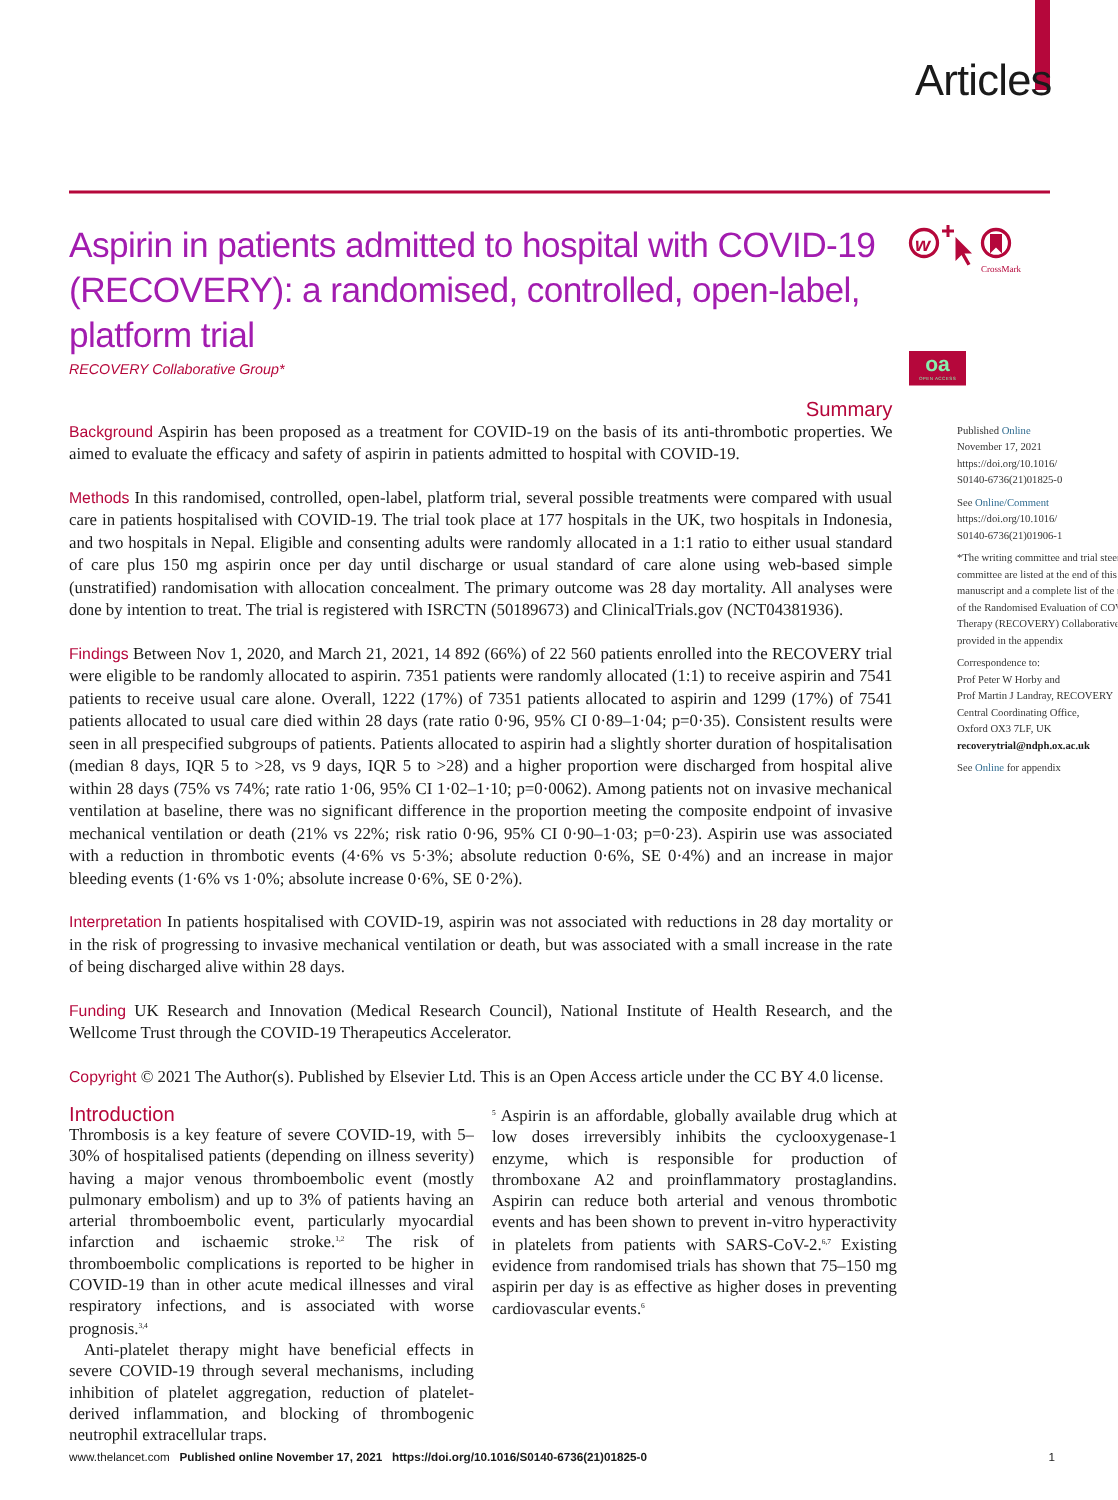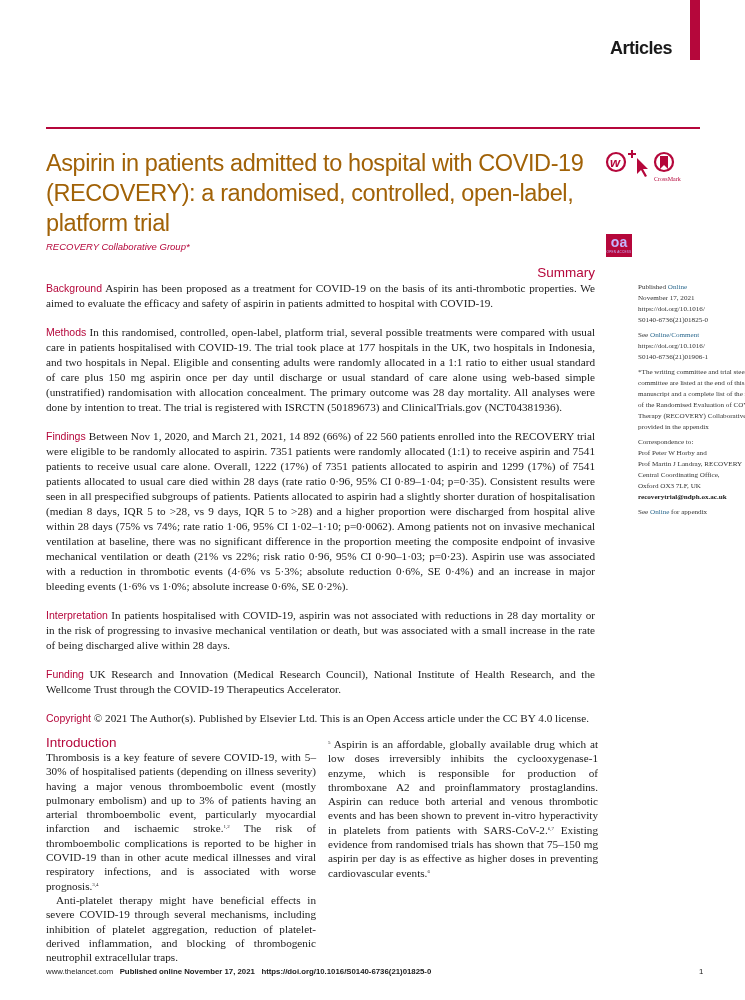--- a/index.html
+++ b/index.html
@@ -1,26 +1,26 @@
 <!DOCTYPE html>
 <html><head>
 <meta charset="utf-8">
 <style>
   html, body { margin: 0; padding: 0; background: #ffffff; }
   body { width: 745px; height: 1000px; position: relative; overflow: hidden; font-family: "Liberation Serif", serif; color: #1a1a1a; }
 
   .top-bar { position: absolute; left: 690px; top: 0; width: 10px; height: 60px; background: #b5073b; }
-  .section-label { position: absolute; left: 610px; top: 38px; font-family: "Liberation Sans", sans-serif; font-size: 18px; letter-spacing: -0.5px; color: #1a1a1a; font-weight: bold; }
+  .section-label { position: absolute; left: 610px; top: 38px; font-family: "Liberation Sans", sans-serif; font-size: 29px; letter-spacing: -0.5px; color: #1a1a1a; }
   .top-rule { position: absolute; left: 46px; top: 127px; width: 654px; height: 2px; background: #b5073b; }
 
-  .title { position: absolute; left: 46px; top: 148px; width: 540px; font-family: "Liberation Sans", sans-serif; font-size: 23.5px; line-height: 30px; letter-spacing: -0.4px; color: #a16207; margin: 0; font-weight: normal; }
+  .title { position: absolute; left: 46px; top: 148px; width: 540px; font-family: "Liberation Sans", sans-serif; font-size: 23.5px; line-height: 30px; letter-spacing: -0.4px; color: #a21caf; margin: 0; font-weight: normal; }
   .authors { position: absolute; left: 46px; top: 241px; font-family: "Liberation Sans", sans-serif; font-size: 9.5px; font-style: italic; color: #b5073b; }
 
   .icons { position: absolute; left: 605px; top: 148px; width: 80px; height: 40px; }
-  .oa-badge { position: absolute; left: 606px; top: 234px; width: 26px; height: 23px; background: #b5073b; color: #c4b5fd; text-align: center; }
+  .oa-badge { position: absolute; left: 606px; top: 234px; width: 38px; height: 23px; background: #b5073b; color: #86efac; text-align: center; }
   .oa-badge .oa { font-family: "Liberation Sans", sans-serif; font-weight: bold; font-size: 14px; line-height: 15px; display: block; margin-top: 1px; }
   .oa-badge .oa-sub { font-family: "Liberation Sans", sans-serif; font-size: 3px; letter-spacing: 0.3px; display: block; line-height: 4px; }
 
   .summary { position: absolute; left: 46px; top: 265px; width: 549px; }
   .summary h2 { margin: 0; font-family: "Liberation Sans", sans-serif; font-weight: normal; font-size: 13.5px; color: #b5073b; line-height: 16px; text-align: right; }
   .para { font-size: 11.2px; line-height: 15px; text-align: justify; margin: 0 0 14px 0; }
   .para .label { font-family: "Liberation Sans", sans-serif; color: #b5073b; font-size: 10.5px; }
 
   .sidebar { position: absolute; left: 638px; top: 282px; width: 135px; font-family: Liberation Serif, serif; font-size: 7.1px; line-height: 11px; color: #333; }
   .sidebar .block { margin-bottom: 4px; }

